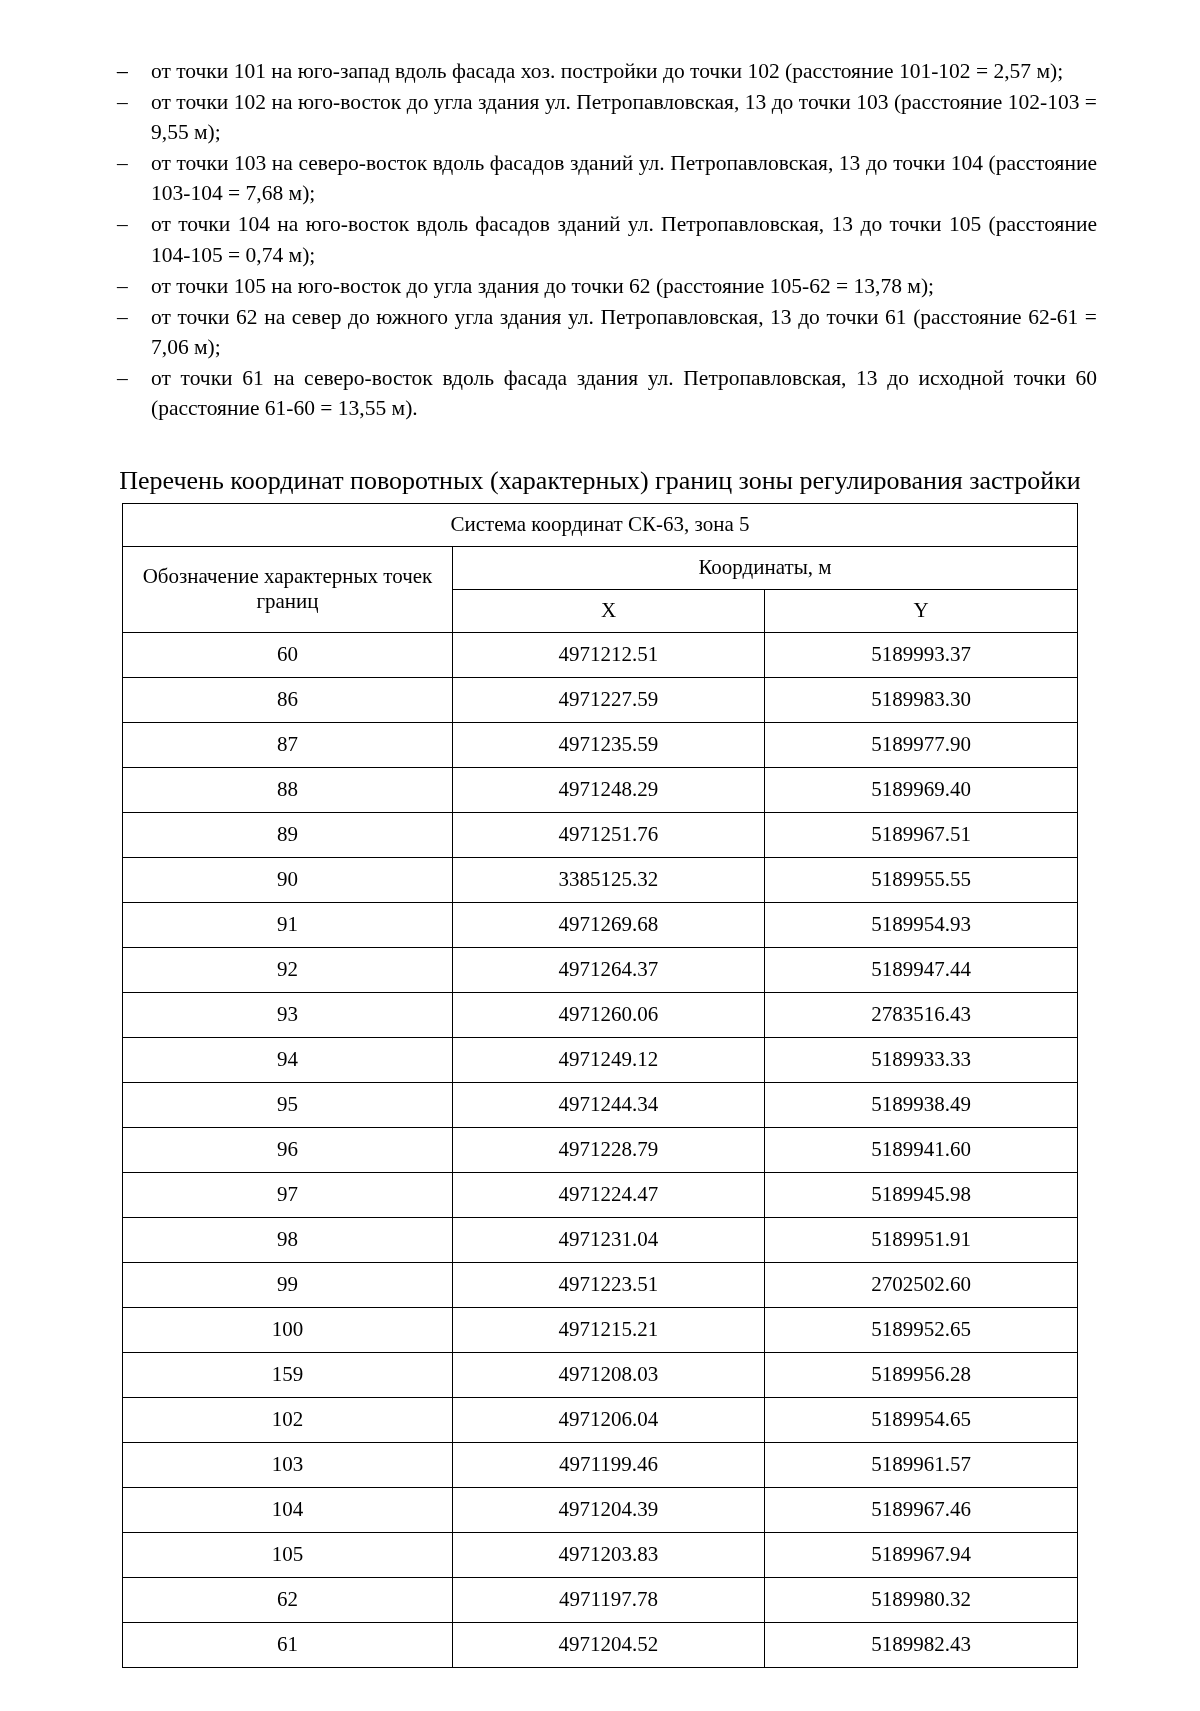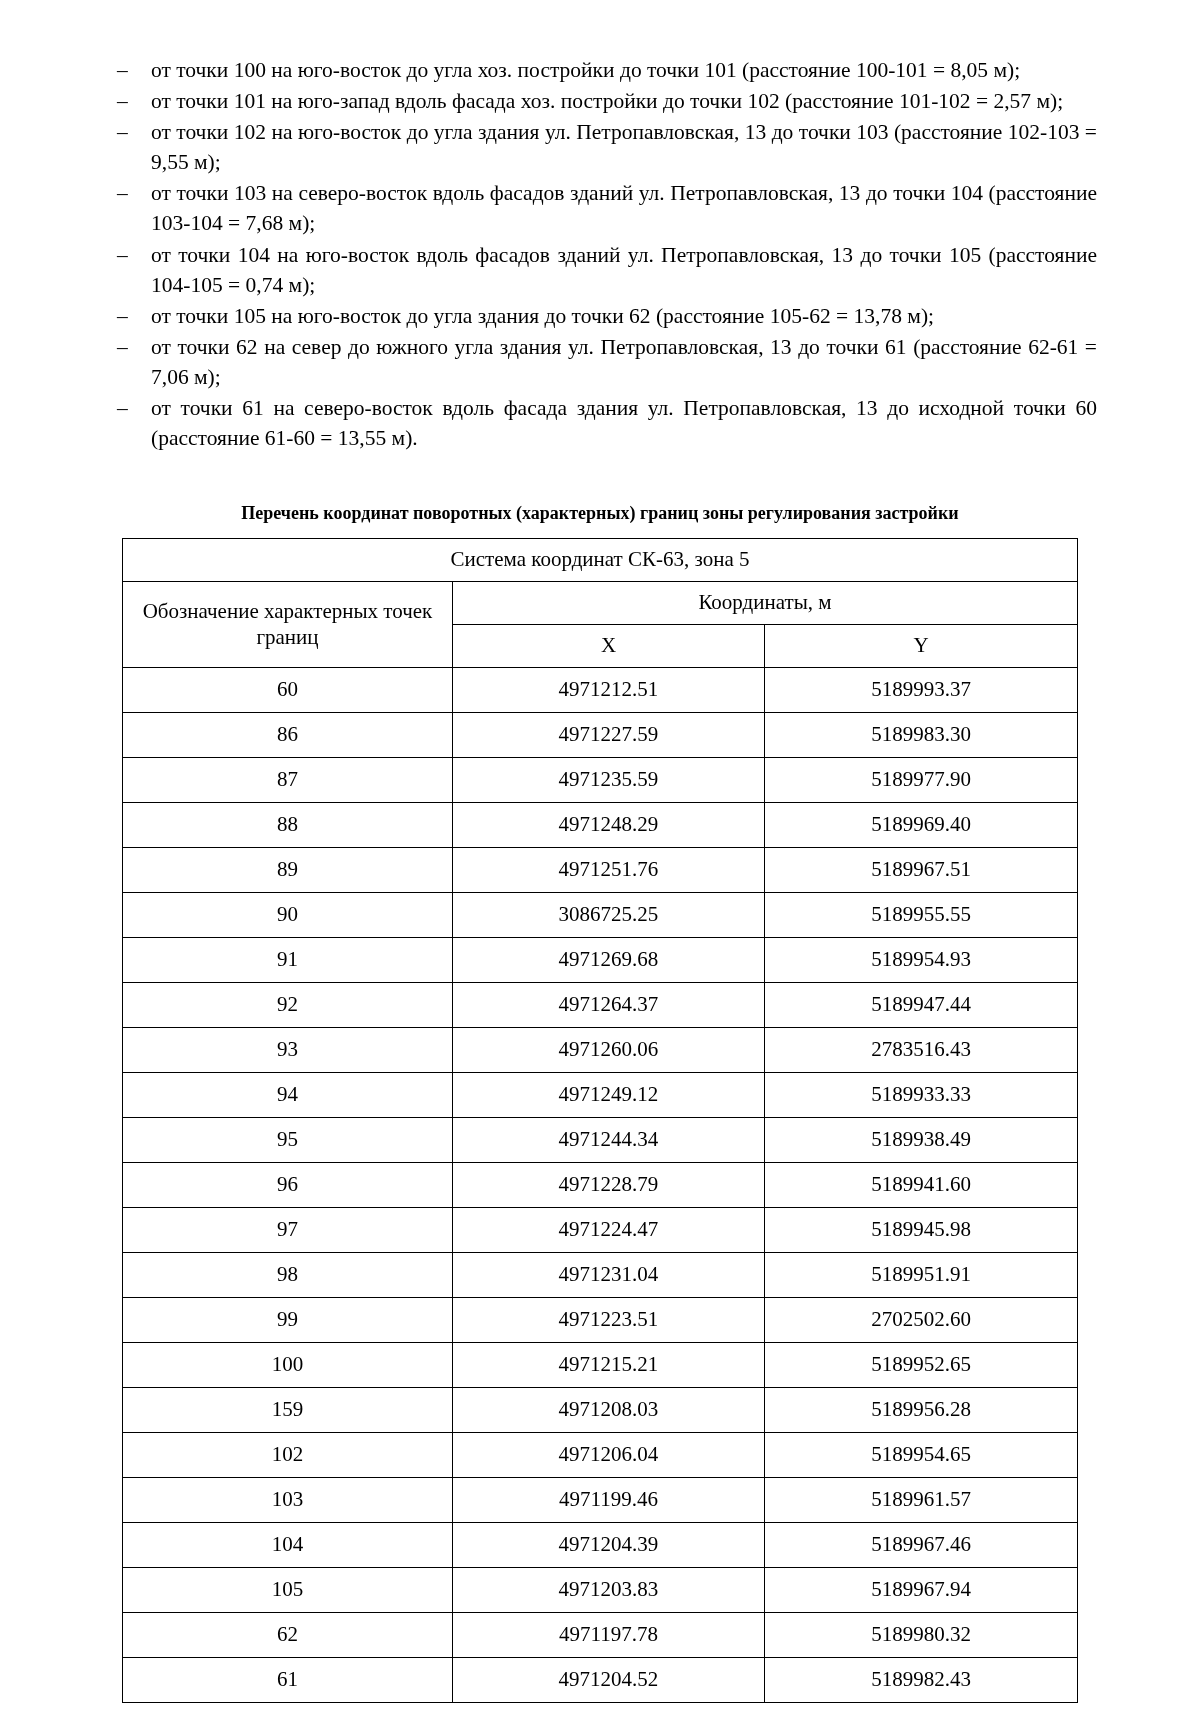--- a/index.html
+++ b/index.html
@@ -44,24 +44,24 @@
     font-size: 21.5px;
     line-height: 1.40;
   }
   .bullet-item.nojust {
     text-align: left;
   }
 
   
   .heading {
     text-align: center;
-    font-weight: bold;
-    font-size: 18px;
+    font-weight: normal;
+    font-size: 26px;
     line-height: 1.33;
-    margin: 12px;
+    margin: 4px;
     padding: 0 8px;
   }
   .gap-before-table { height: 36px; }
 
   
   table.coords {
     border-collapse: collapse;
     width: 955px;
     margin: 0 auto;
     table-layout: fixed;
@@ -91,21 +91,20 @@
   }
 </style>
 </head>
 <body>
 
 <div class="page">
 
   <ul class="bullet-list">
     <li class="bullet-item">
       <span class="dash">–</span>
-      <span>от точки 100 на юго-восток до угла хоз.&nbsp;постройки до точки 101 (расстояние 100-101 = 8,05 м);</span>
     </li>
     <li class="bullet-item">
       <span class="dash">–</span>
       <span>от точки 101 на юго-запад вдоль фасада хоз. постройки до точки 102 (расстояние 101-102 = 2,57 м);</span>
     </li>
     <li class="bullet-item">
       <span class="dash">–</span>
       <span>от точки 102 на юго-восток до угла здания ул.&nbsp;Петропавловская, 13 до точки 103 (расстояние 102-103 = 9,55 м);</span>
     </li>
     <li class="bullet-item">
@@ -172,21 +171,21 @@
           <td>4971248.29</td>
           <td>5189969.40</td>
         </tr>
         <tr class="data-row">
           <td>89</td>
           <td>4971251.76</td>
           <td>5189967.51</td>
         </tr>
         <tr class="data-row">
           <td>90</td>
-          <td>3086725.25</td>
+          <td>3385125.32</td>
           <td>5189955.55</td>
         </tr>
         <tr class="data-row">
           <td>91</td>
           <td>4971269.68</td>
           <td>5189954.93</td>
         </tr>
         <tr class="data-row">
           <td>92</td>
           <td>4971264.37</td>

